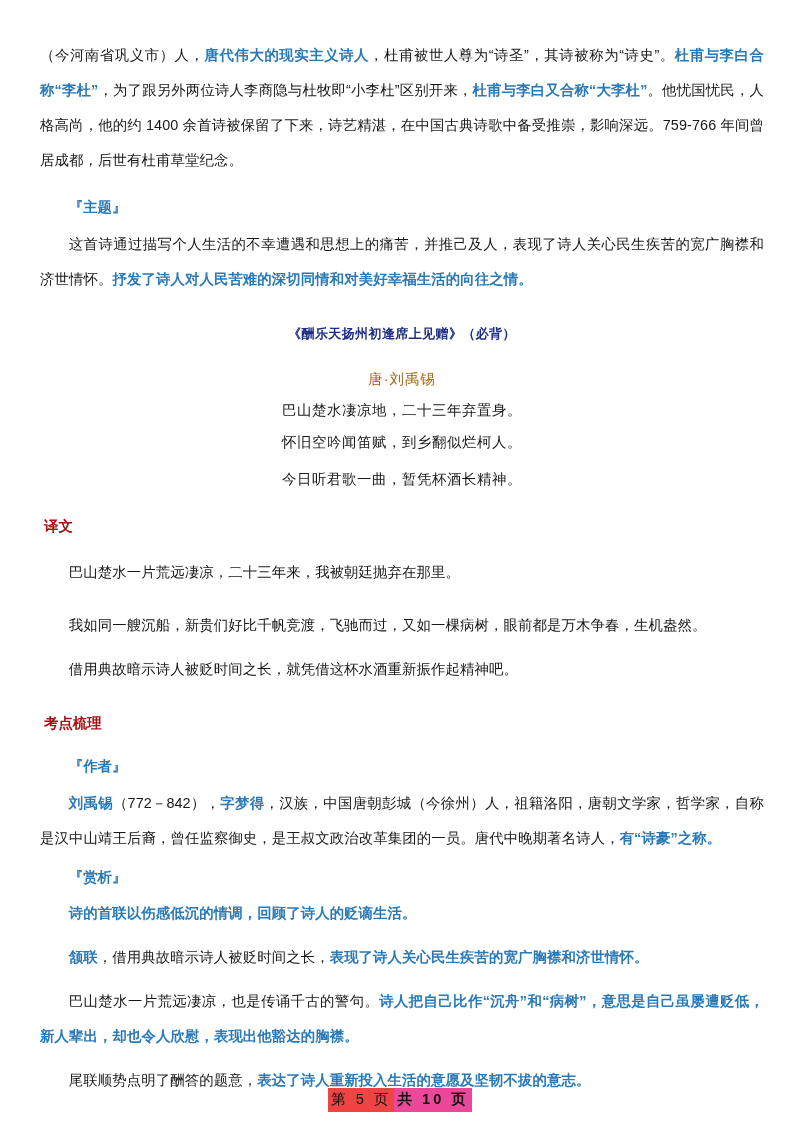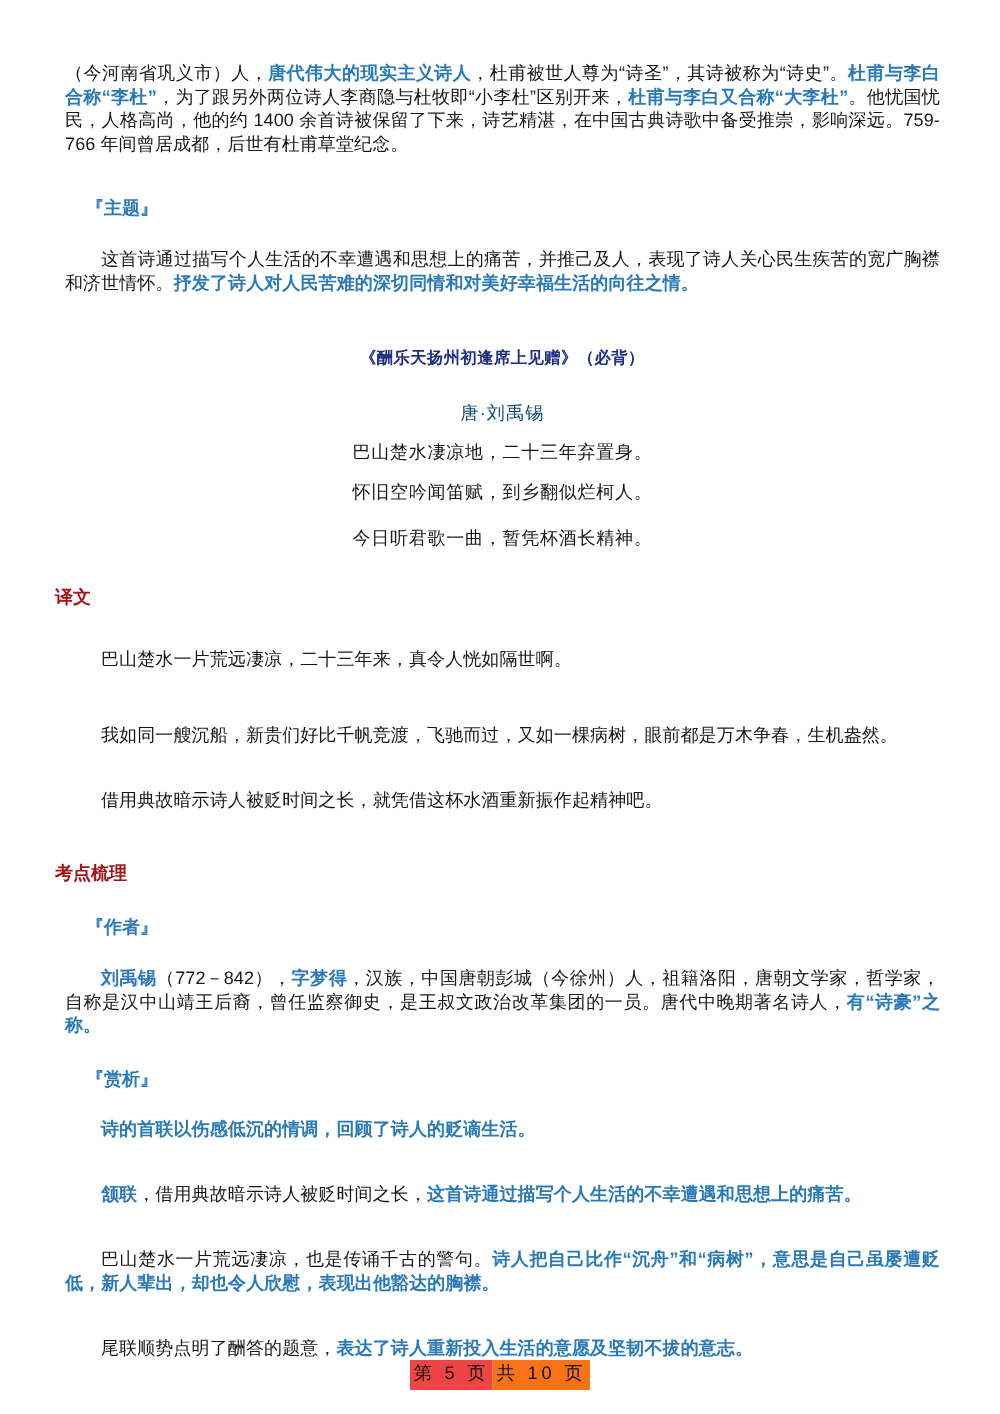--- a/index.html
+++ b/index.html
@@ -19,25 +19,25 @@
     width: 800px;
     height: 1131px;
     box-sizing: border-box;
     padding: 38px 36px 0 40px;
     position: relative;
   }
 
   
   .para {
     font-size: 14.4px;
-    line-height: 19px;
+    line-height: 35px;
     letter-spacing: 0.1px;
     text-align: justify;
     text-justify: inter-ideograph;
-    margin: 12px;
+    margin: 0;
     color: #181818;
   }
   .indent { text-indent: 2em; }
 
   .blue { color: #2b7ab8; font-weight: bold; }
 
   
   .h-bracket {
     font-size: 14.4px;
     line-height: 25.6px;
@@ -62,21 +62,21 @@
     color: #1f2f82;
     line-height: 26px;
     margin: 0;
     letter-spacing: 0.4px;
   }
   .poem-author {
     text-align: center;
     font-size: 14.4px;
     line-height: 25.6px;
     margin: 0;
-    color: #0c4a6e;
+    color: #a16207;
     letter-spacing: 1px;
   }
   .poem-line {
     text-align: center;
     font-size: 14.4px;
     line-height: 25.6px;
     margin: 0;
     color: #181818;
     letter-spacing: 0.6px;
   }
@@ -101,21 +101,21 @@
     line-height: 21px;
   }
   .footer span.seg {
     display: inline-block;
     padding: 1px 3px 2px 3px;
     letter-spacing: 3px;
     color: #111;
     vertical-align: middle;
   }
   .seg-cur { background: #ef4444; }
-  .seg-tot { background: #f97316; }
+  .seg-tot { background: #ec4899; font-weight: bold; }
 </style>
 </head>
 <body>
 
 <div class="page">
 
   <p class="para"><span>（今河南省巩义市）人，</span><span class="blue">唐代伟大的现实主义诗人</span><span>，杜甫被世人尊为“诗圣”，其诗被称为“诗史”。</span><span class="blue">杜甫与李白合称“李杜”</span><span>，为了跟另外两位诗人李商隐与杜牧即“小李杜”区别开来，</span><span class="blue">杜甫与李白又合称“大李杜”</span><span>。他忧国忧民，人格高尚，他的约 1400 余首诗被保留了下来，诗艺精湛，在中国古典诗歌中备受推崇，影响深远。759-766 年间曾居成都，后世有杜甫草堂纪念。</span></p>
 
   <div class="sp-17"></div>
 
@@ -133,21 +133,21 @@
   <div class="sp-6"></div>
   <p class="poem-line">怀旧空吟闻笛赋，到乡翻似烂柯人。</p>
   <div class="sp-6"></div>
   <div class="sp-6"></div>
   <p class="poem-line">今日听君歌一曲，暂凭杯酒长精神。</p>
 
   <div class="sp-17"></div>
 
   <p class="h-red">译文</p>
   <div class="sp-11"></div>
-  <p class="para indent">巴山楚水一片荒远凄凉，二十三年来，真令人恍如隔世啊。</p>
+  <p class="para indent">巴山楚水一片荒远凄凉，二十三年来，我被朝廷抛弃在那里。</p>
   <div class="sp-9"></div>
   <div class="sp-9"></div>
   <p class="para indent">我如同一艘沉船，新贵们好比千帆竞渡，飞驰而过，又如一棵病树，眼前都是万木争春，生机盎然。</p>
   <div class="sp-9"></div>
   <p class="para indent">借用典故暗示诗人被贬时间之长，就凭借这杯水酒重新振作起精神吧。</p>
 
   <div class="sp-20"></div>
 
   <p class="h-red">考点梳理</p>
   <div class="sp-14"></div>
@@ -157,21 +157,21 @@
   <p class="para indent"><span class="blue">刘禹锡</span><span>（772－842），</span><span class="blue">字梦得</span><span>，汉族，中国唐朝彭城（今徐州）人，祖籍洛阳，唐朝文学家，哲学家，自称是汉中山靖王后裔，曾任监察御史，是王叔文政治改革集团的一员。唐代中晚期著名诗人，</span><span class="blue">有“诗豪”之称。</span></p>
 
   <div class="sp-9"></div>
 
   <p class="h-bracket">『赏析』</p>
   <div class="sp-6"></div>
 
   <p class="para indent"><span class="blue">诗的首联以伤感低沉的情调，回顾了诗人的贬谪生活。</span></p>
   <div class="sp-9"></div>
 
-  <p class="para indent"><span class="blue">颔联</span><span>，借用典故暗示诗人被贬时间之长，</span><span class="blue">这首诗通过描写个人生活的不幸遭遇和思想上的痛苦。</span></p>
+  <p class="para indent"><span class="blue">颔联</span><span>，借用典故暗示诗人被贬时间之长，</span><span class="blue">表现了诗人关心民生疾苦的宽广胸襟和济世情怀。</span></p>
   <div class="sp-9"></div>
 
   <p class="para indent"><span>巴山楚水一片荒远凄凉，也是传诵千古的警句。</span><span class="blue">诗人把自己比作“沉舟”和“病树”，意思是自己虽屡遭贬低，新人辈出，却也令人欣慰，表现出他豁达的胸襟。</span></p>
   <div class="sp-9"></div>
 
   <p class="para indent"><span>尾联顺势点明了酬答的题意，</span><span class="blue">表达了诗人重新投入生活的意愿及坚韧不拔的意志。</span></p>
 
   <div class="footer"><span class="seg seg-cur">第 5 页</span><span class="seg seg-tot">共 10 页</span></div>
 
 </div>

